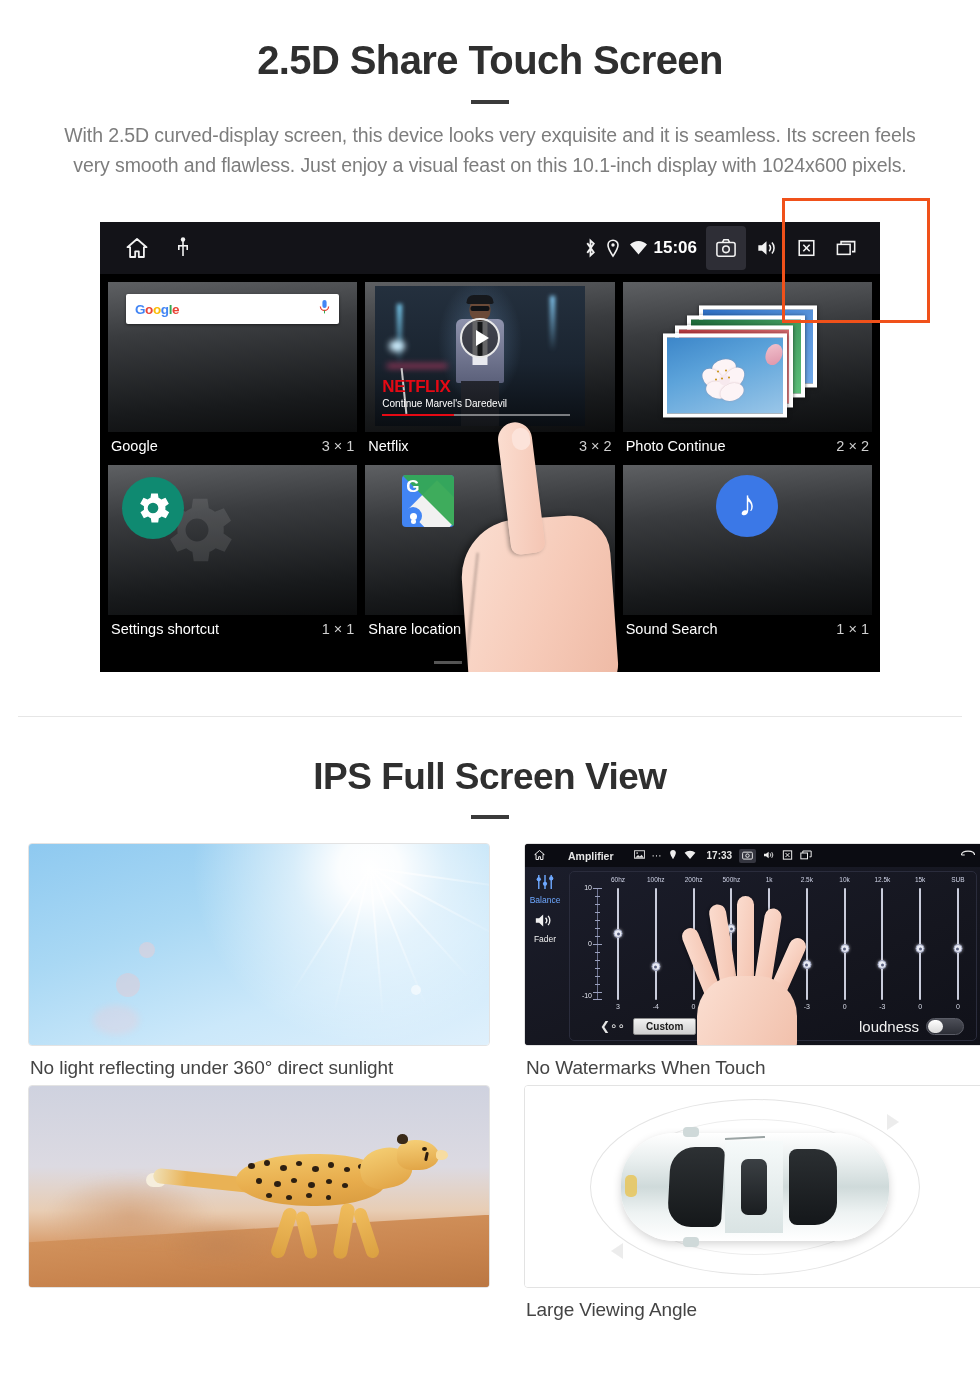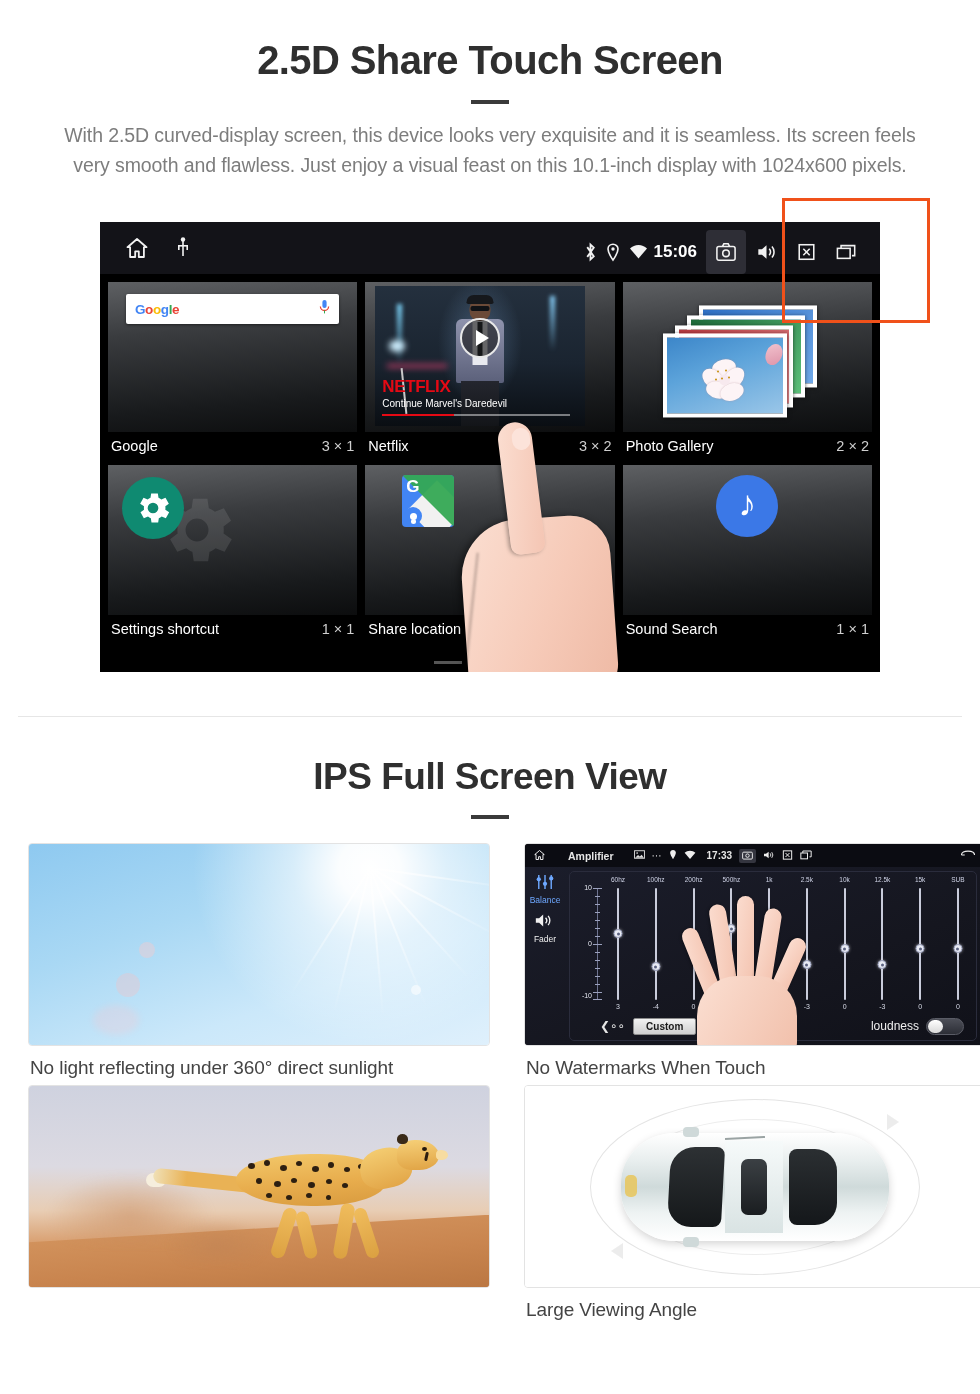--- a/index.html
+++ b/index.html
@@ -43,21 +43,21 @@
     background:#000;
     overflow:hidden;
   }
   .statusbar {
     position:relative;
     height: 52px; width:100%;
     background:#131318;
     display:flex; align-items:center;
   }
   .sb-left { display:flex; align-items:center; gap:26px; padding-left:24px; }
-  .sb-right { position:absolute; right:14px; top:0; height:60px; display:flex; align-items:center; gap:0px; }
+  .sb-right { position:absolute; right:14px; top:0; height:52px; display:flex; align-items:center; gap:0px; }
   .sb-icon { color:#f3f3f3; display:flex; align-items:center; justify-content:center; }
   .sb-clock { color:#fff; font-size:17px; font-weight:700; letter-spacing:0px; margin:0 9px 0 6px; }
   .sb-btn { width:40px; height:52px; display:flex; align-items:center; justify-content:center; }
   .sb-btn.active { background:#2e2e36; border-radius:4px; height:44px; }
 
   .widgets {
     position:relative;
     padding: 8px 8px 0 8px;
     background:#000;
     height: 398px;
@@ -242,21 +242,21 @@
   .sliders{position:absolute;left:34px;right:4px;top:16px;height:112px;display:flex;justify-content:space-between;}
   .slider{width:28px;height:112px;position:relative;}
   .slider i{position:absolute;left:50%;transform:translateX(-50%);top:0;width:2px;height:112px;background:#c9ccdb;border-radius:1px;}
   .knob{position:absolute;left:50%;transform:translateX(-50%);width:9px;height:9px;border-radius:50%;background:#e9ebf4;border:1px solid #9aa0bd;box-shadow:0 0 3px rgba(255,255,255,.5);}
   .knob:after{content:"";position:absolute;left:50%;top:50%;transform:translate(-50%,-50%);width:3px;height:3px;border-radius:50%;background:#5b6180;}
   .eqvals{position:absolute;left:34px;right:4px;top:131px;display:flex;justify-content:space-between;}
   .eqvals span{color:#d8dbe8;font-size:7px;width:28px;text-align:center;}
   .amp-bottom{position:absolute;left:6px;right:6px;bottom:3px;height:22px;display:flex;align-items:center;}
   .amp-prev{color:#e6e6e6;font-size:12px;margin-left:24px;}
   .amp-preset{margin-left:8px;background:linear-gradient(180deg,#f2f2f2,#cfcfcf);color:#1a1a1a;font-size:10px;padding:2px 12px;border-radius:2px;border:1px solid #8b8b8b;font-weight:700;}
-  .amp-loud{margin-left:auto;display:flex;align-items:center;gap:7px;color:#f0f0f0;font-size:12px;margin-right:6px;}
+  .amp-loud{margin-left:auto;display:flex;align-items:center;gap:7px;color:#f0f0f0;font-size:15px;margin-right:6px;}
   .toggle{width:38px;height:17px;border-radius:9px;background:linear-gradient(180deg,#4d4f58,#2c2e36);position:relative;border:1px solid #5a5c66;}
   .toggle:after{content:"";position:absolute;left:1px;top:1px;width:15px;height:13px;border-radius:7px;background:linear-gradient(180deg,#fff,#d8d8d8);}
   
   .amp-hand{position:absolute;left:150px;top:40px;width:135px;height:170px;}
   .ampf{position:absolute;width:17px;background:linear-gradient(100deg,#fbdccf,#f3c2ae);border-radius:9px;box-shadow:-1px 0 3px rgba(0,0,0,.35);}
   .af1{left:18px;top:42px;height:76px;transform:rotate(-22deg);}
   .af2{left:40px;top:20px;height:92px;transform:rotate(-9deg);}
   .af3{left:62px;top:12px;height:98px;transform:rotate(0deg);}
   .af4{left:84px;top:24px;height:88px;transform:rotate(9deg);}
   .af5{left:104px;top:52px;height:66px;transform:rotate(24deg);}
@@ -459,21 +459,21 @@
                   <div class="stamen" style="left:16px;top:11px"></div>
                   <div class="stamen" style="left:24px;top:10px"></div>
                   <div class="stamen" style="left:20px;top:18px"></div>
                   <div class="stamen" style="left:27px;top:17px"></div>
                   <div class="stamen" style="left:14px;top:19px"></div>
                 </div>
               </div>
             </div>
           </div>
           <div class="wlabel">
-            <span>Photo Gallery</span>
+            <span>Photo Continue</span>
             <span class="dim">2 × 2</span>
           </div>
         </div>
       </div>
 
       <div class="wrow">
 
         <div class="wcell">
           <div class="wtile">
             <span class="gearghost">

